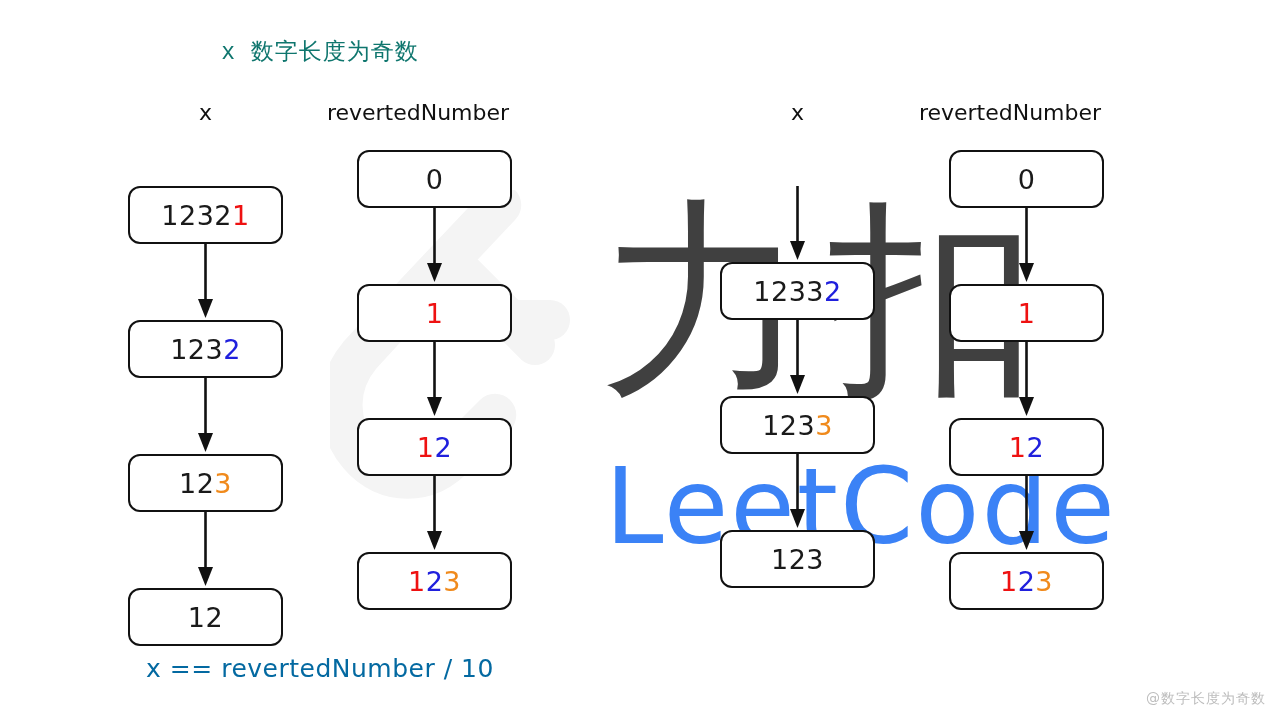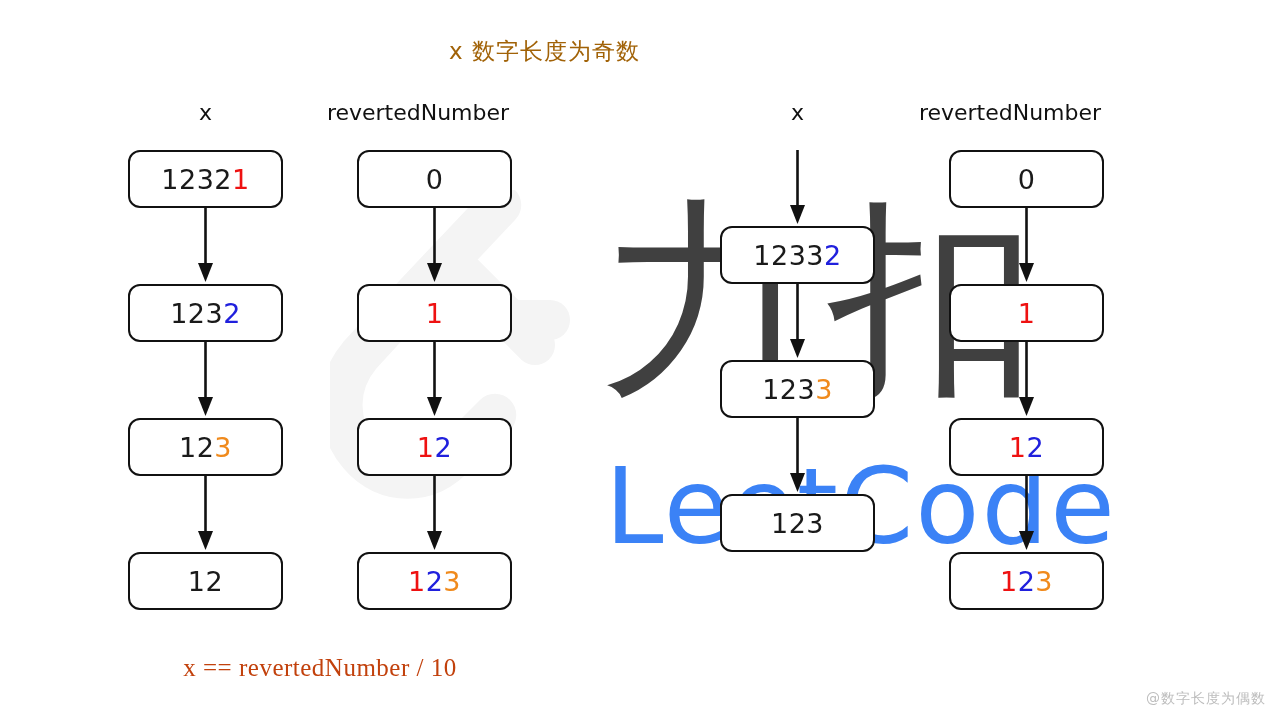--- a/index.html
+++ b/index.html
@@ -68,43 +68,44 @@
     height: 720px;
   }
   .panel-left  { left: 0; }
   .panel-right { left: 592px; }
 
   .panel-title {
     position: absolute;
     top: 36px;
     left: 0;
     width: 100%;
-    text-align: right;
+    text-align: center;
     font-size: 23px;
-    color: #a16207;
+    color: #0f766e;
     letter-spacing: 1px;
     white-space: nowrap;
+    font-family: Liberation Mono, monospace;
   }
 
   .col-header {
     position: absolute;
     top: 100px;
     font-size: 22px;
     color: #111;
     text-align: center;
     white-space: nowrap;
   }
   .col-header.col-x   { left: 128px; width: 155px; }
   .col-header.col-rev { left: 314px; width: 208px; }
 
   .chain {
     position: absolute;
     top: 150px;
   }
-  .chain.chain-x   { left: 128px; }
+  .chain.chain-x   { left: 128px; margin-top: 36px; }
   .chain.chain-rev { left: 357px; }
 
   .node {
     position: relative;
     width: 155px;
     height: 58px;
     border: 2.4px solid #111;
     border-radius: 12px;
     background: #fff;
     box-sizing: border-box;
@@ -129,24 +130,23 @@
     display: block;
   }
 
   .footer-note {
     position: absolute;
     top: 654px;
     left: 0;
     width: 100%;
     text-align: center;
     font-size: 25px;
-    color: #c2410c;
+    color: #0369a1;
     letter-spacing: 0.5px;
     white-space: nowrap;
-    font-family: Liberation Serif, serif;
   }
 
   .corner-watermark {
     position: absolute;
     right: 14px;
     bottom: 12px;
     font-size: 14px;
     color: #bdbdbd;
     letter-spacing: 1px;
     z-index: 3;
@@ -306,13 +306,13 @@
         </div>
         <div class="node" title="123">
           <span class="node-value"><span class="seg" style="color:#ee1111">1</span><span class="seg" style="color:#2020dd">2</span><span class="seg" style="color:#f08a1c">3</span></span>
         </div>
       </div>
 
   </section>
 
 </div>
 
-<div class="corner-watermark">@数字长度为偶数</div>
+<div class="corner-watermark">@数字长度为奇数</div>
 
 </body></html>

